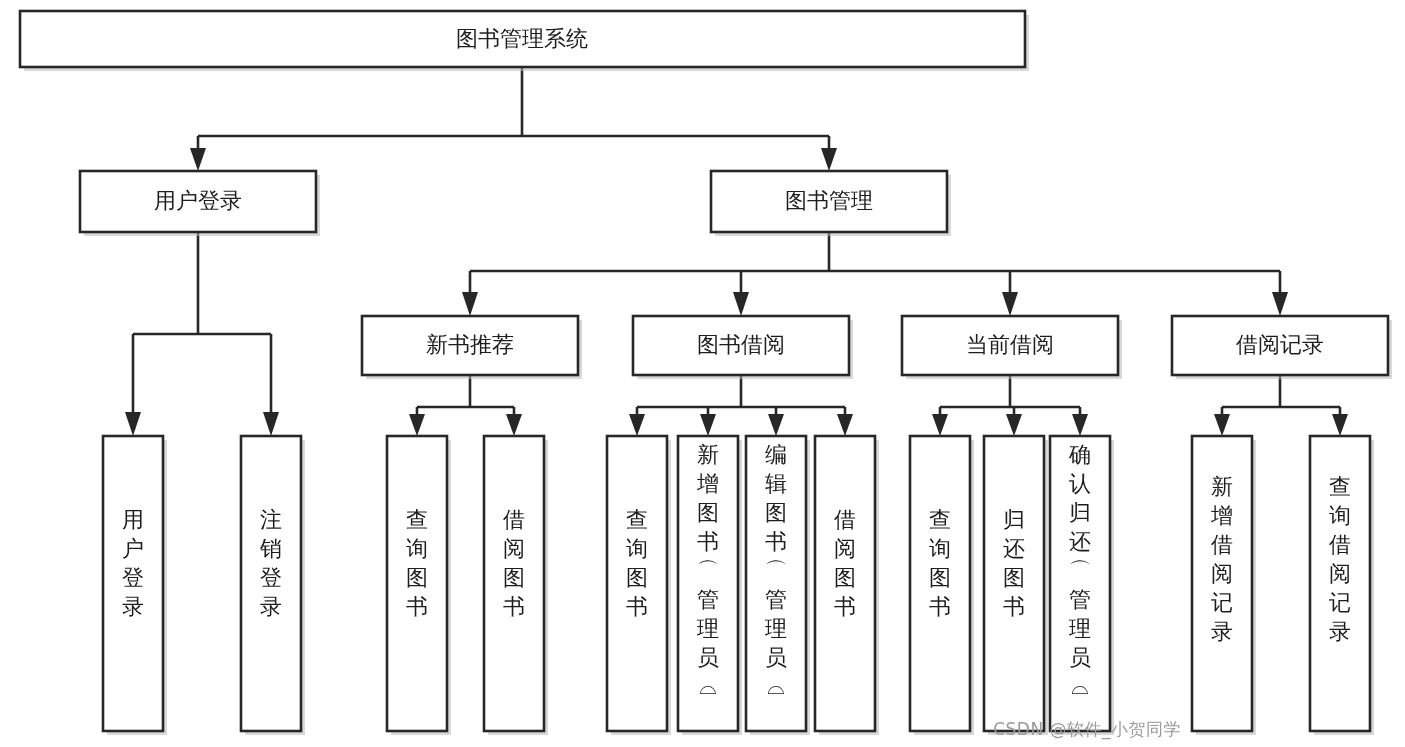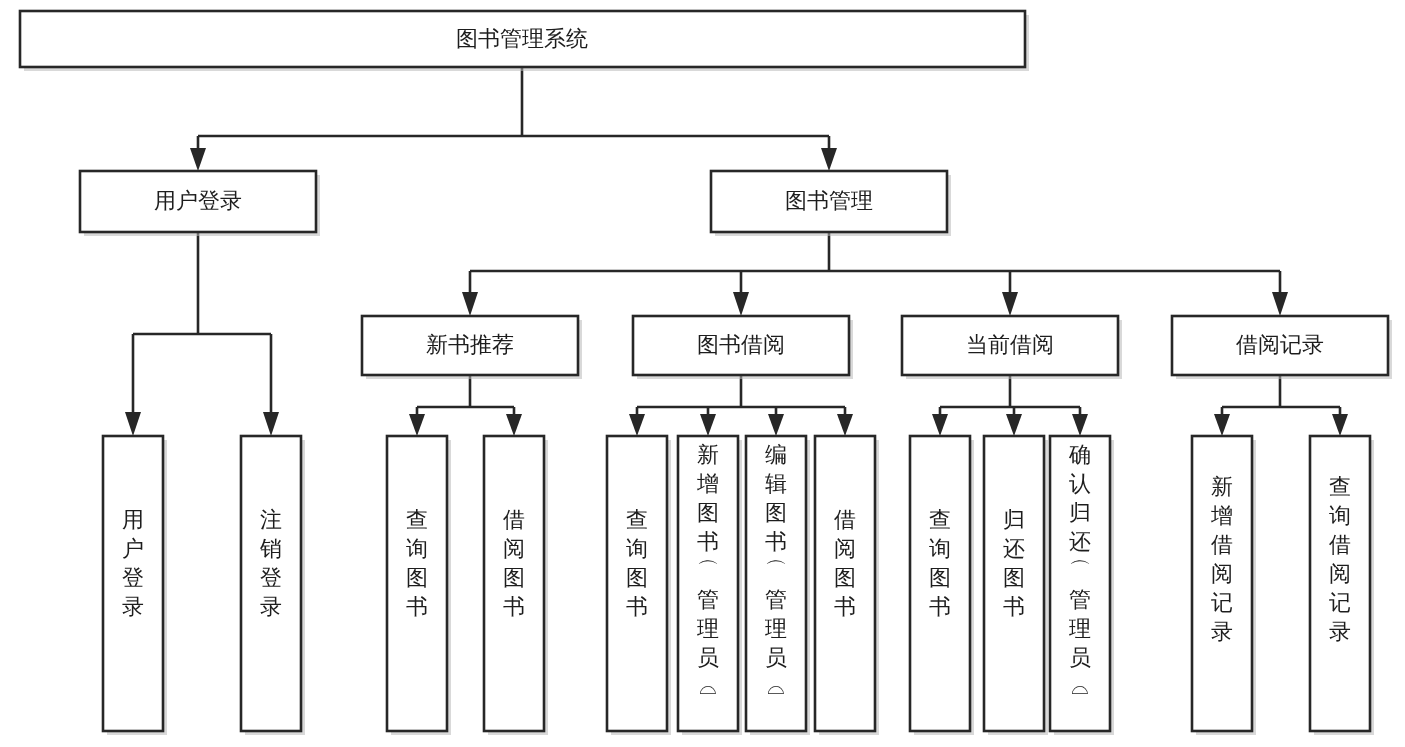--- a/index.html
+++ b/index.html
@@ -257,13 +257,14 @@
       </g>
 
       <g>
         <rect class="node-shadow" x="1314" y="440" width="60" height="295"></rect>
         <rect class="node-box" x="1310" y="436" width="60" height="295"></rect>
         <text class="node-label-vertical" x="1340" y="494"><tspan x="1340" dy="0">查</tspan><tspan x="1340" dy="29">询</tspan><tspan x="1340" dy="29">借</tspan><tspan x="1340" dy="29">阅</tspan><tspan x="1340" dy="29">记</tspan><tspan x="1340" dy="29">录</tspan></text>
       </g>
     </g>
   </svg>
 
+  <div class="watermark">CSDN @软件_小贺同学</div>
 </div>
 
 </body></html>

